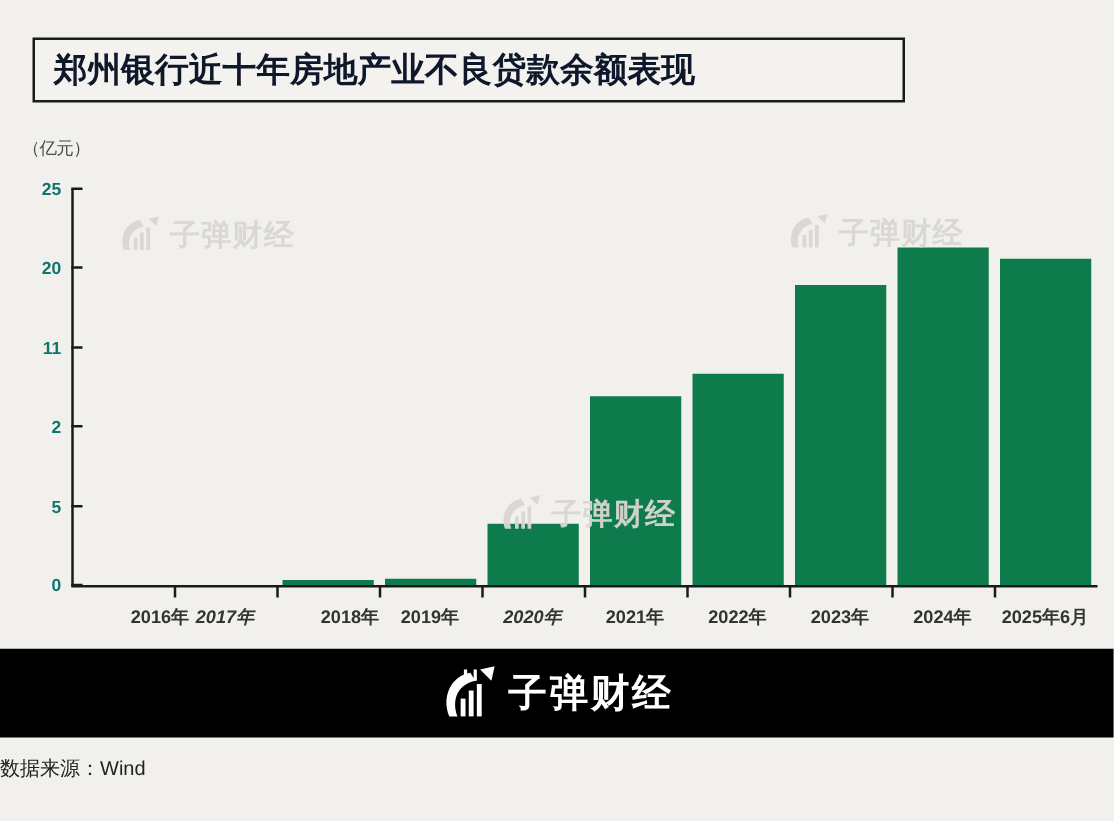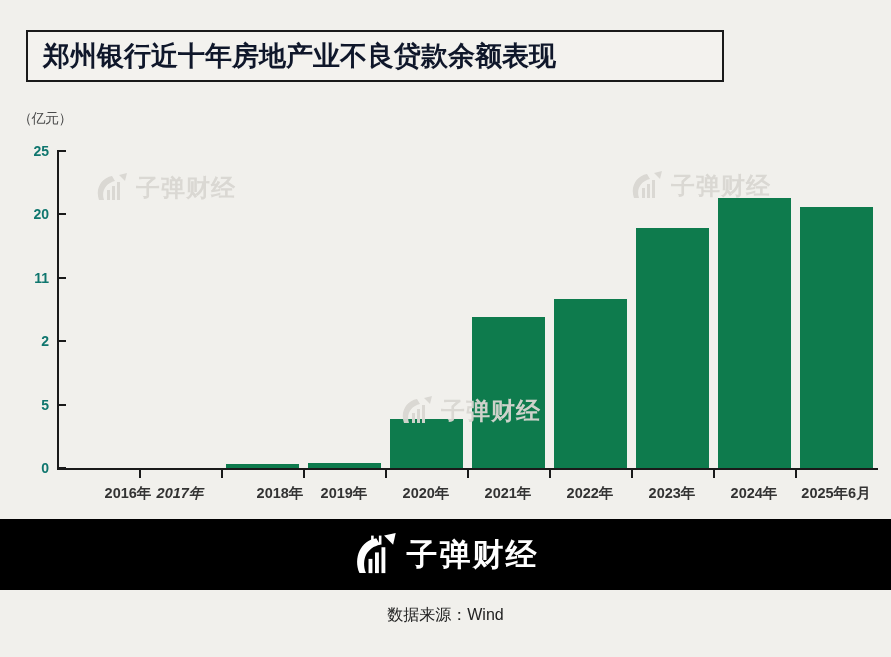--- a/index.html
+++ b/index.html
@@ -92,21 +92,20 @@
     background:#000;
     display:flex;align-items:center;justify-content:center;gap:10px;
   }
   .footer-band .logo-text{
     color:#fff;font-size:31px;font-weight:bold;letter-spacing:2px;
   }
 
   
   .source{
     position:absolute;left:0;top:605px;width:891px;
-    text-align:center;
     font-size:16px;color:#222;
   }
 </style>
 </head>
 <body>
 
 <div id="root">
 
   <div class="title-box">
     <div class="title-text">郑州银行近十年房地产业不良贷款余额表现</div>
@@ -143,21 +142,21 @@
         <div class="xtick" style="left: 738px;"></div>
       </div>
     <div class="bars" id="bars">
         <div class="xcat" style="left: 41px; margin-left: 30px;">2016年</div>
         <div class="xcat" style="left: 123px; font-style: italic;">2017年</div>
         <div class="bar" title="2018年: 0.3" style="left: 168.5px; width: 73px; height: 3.804px; background: rgb(14, 123, 77);"></div>
         <div class="xcat" style="left: 223px;">2018年</div>
         <div class="bar" title="2019年: 0.4" style="left: 250.5px; width: 73px; height: 5.072px; background: rgb(14, 123, 77);"></div>
         <div class="xcat" style="left: 287px;">2019年</div>
         <div class="bar" title="2020年: 3.9" style="left: 332.5px; width: 73px; height: 49.452px; background: rgb(14, 123, 77);"></div>
-        <div class="xcat" style="left: 369px;">2020年</div>
+        <div class="xcat" style="left: 369px; font-style: italic;">2020年</div>
         <div class="bar" title="2021年: 11.9" style="left: 414.5px; width: 73px; height: 150.892px; background: rgb(14, 123, 77);"></div>
         <div class="xcat" style="left: 451px;">2021年</div>
         <div class="bar" title="2022年: 13.3" style="left: 496.5px; width: 73px; height: 168.644px; background: rgb(14, 123, 77);"></div>
         <div class="xcat" style="left: 533px;">2022年</div>
         <div class="bar" title="2023年: 18.9" style="left: 578.5px; width: 73px; height: 239.652px; background: rgb(14, 123, 77);"></div>
         <div class="xcat" style="left: 615px;">2023年</div>
         <div class="bar" title="2024年: 21.3" style="left: 660.5px; width: 73px; height: 270.084px; background: rgb(14, 123, 77);"></div>
         <div class="xcat" style="left: 697px;">2024年</div>
         <div class="bar" title="2025年6月: 20.6" style="left: 742.5px; width: 73px; height: 261.208px; background: rgb(14, 123, 77);"></div>
         <div class="xcat" style="left: 779px;">2025年6月</div>

